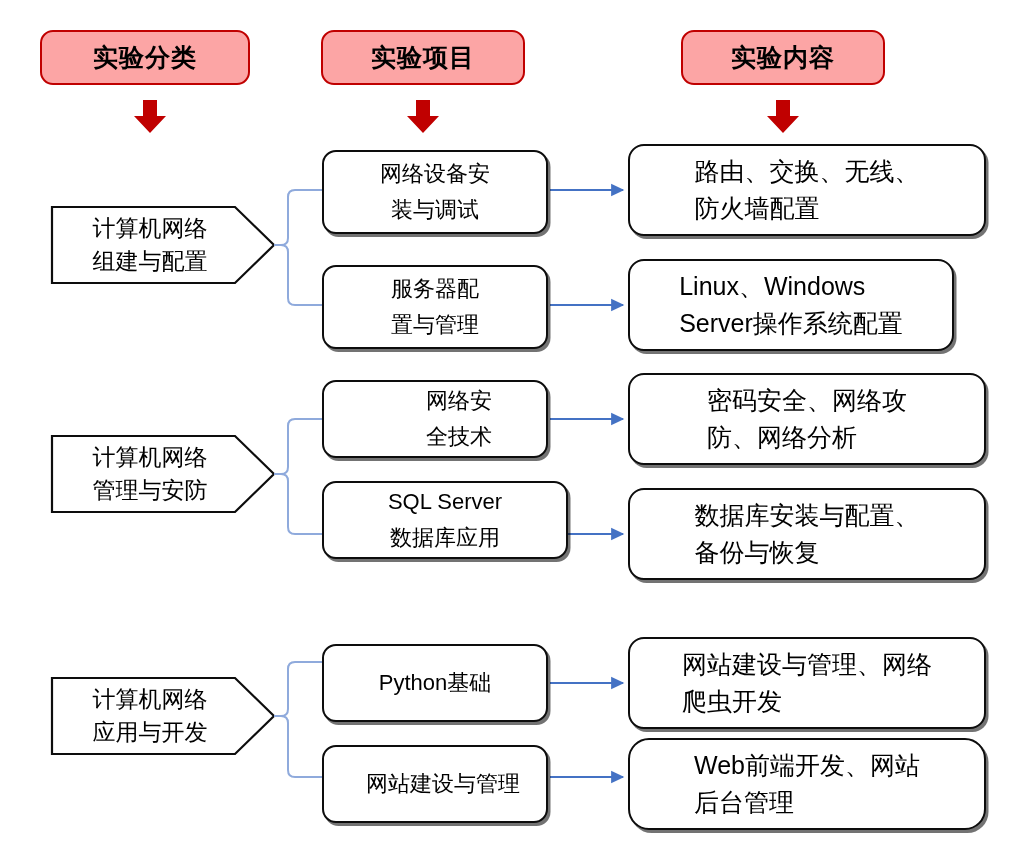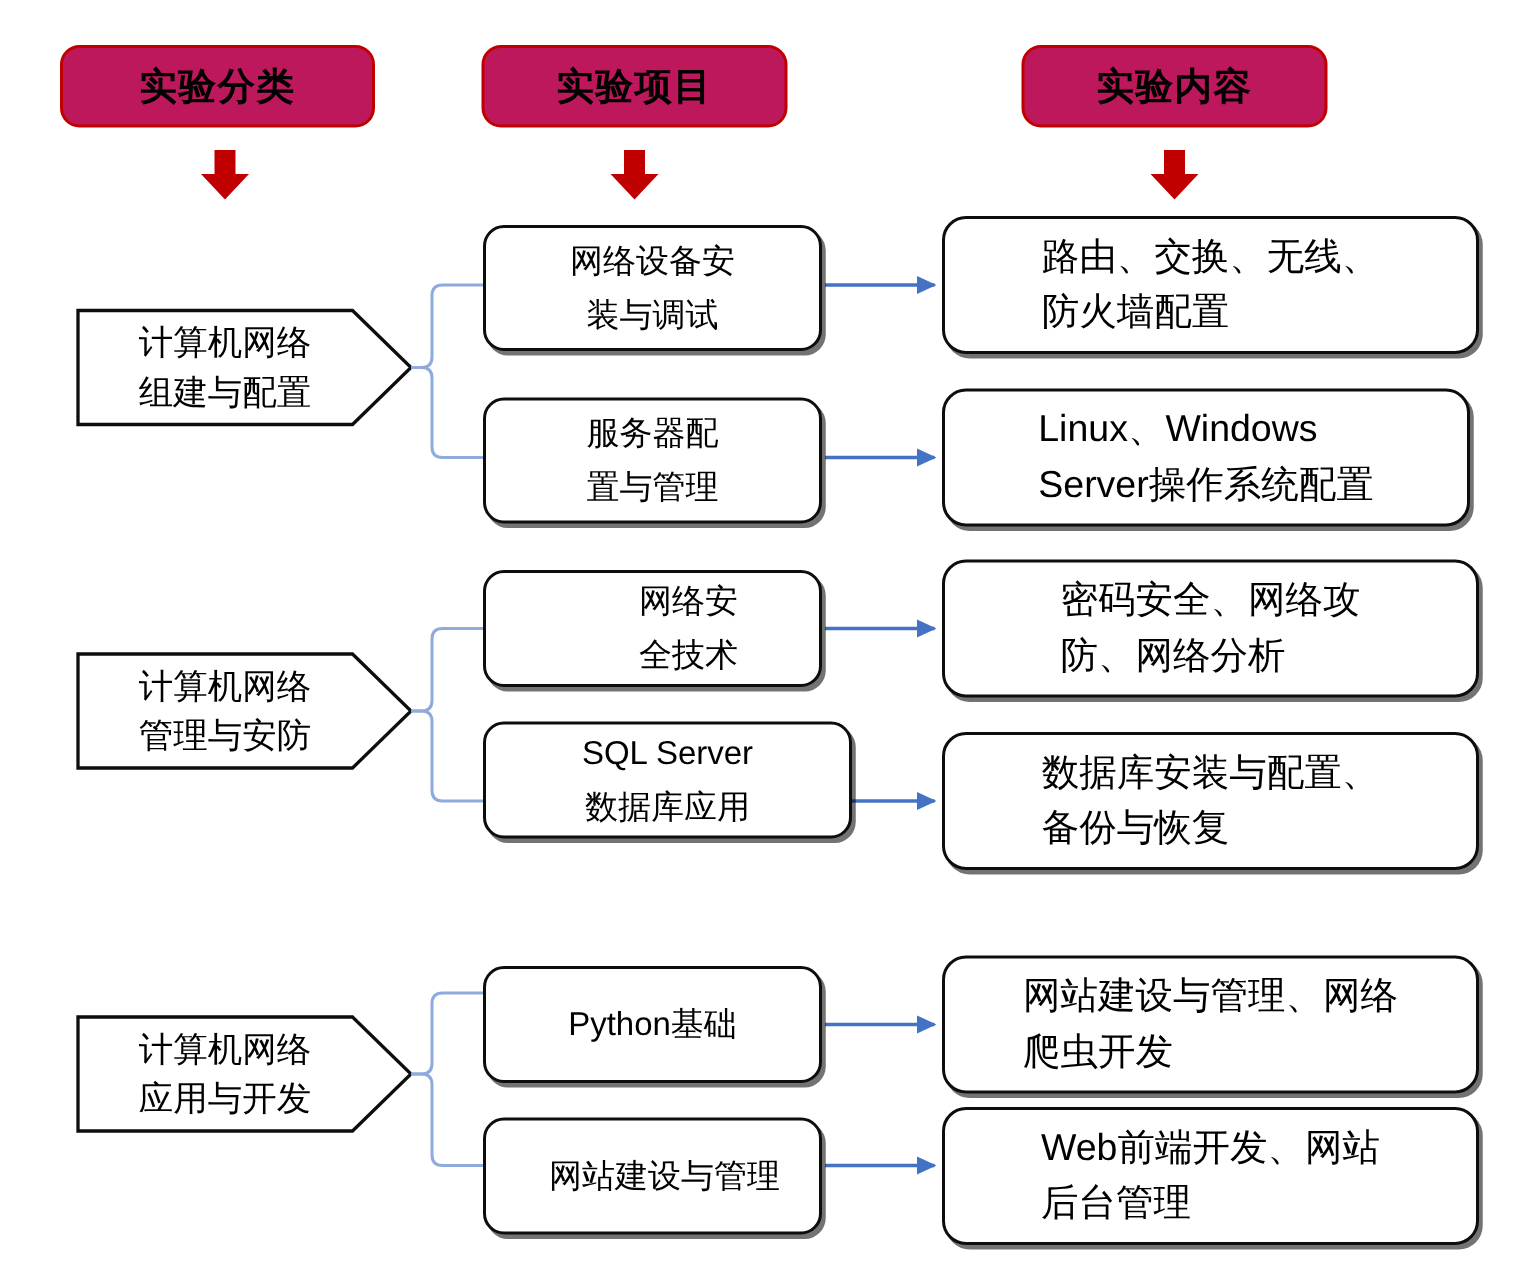--- a/index.html
+++ b/index.html
@@ -10,21 +10,21 @@
     overflow:hidden;
     position:relative;
   }
   #stage{position:absolute;left:0;top:0;width:1024px;height:858px;}
 
   
   .hdr{
     position:absolute;
     border:2.5px solid #C00000;
     border-radius:13px;
-    background:#be185d;
+    background:#fca5a5;
     display:flex;align-items:center;justify-content:center;
     font-weight:bold;
     font-size:25px;
     color:#000000;
     letter-spacing:1px;
     box-sizing:border-box;
   }
 
   
   .redarrow{position:absolute;}
@@ -155,21 +155,21 @@
   </div>
   <div class="rbox cont" style="left:628px;top:144px;width:358px;height:92px;">
     <div class="txt">路由、交换、无线、
 防火墙配置</div>
   </div>
 
   <div class="rbox proj" style="left:322px;top:265px;width:226px;height:84px;">
     <div class="txt">服务器配
 置与管理</div>
   </div>
-  <div class="rbox cont" style="left:628px;top:259px;width:352px;height:92px;">
+  <div class="rbox cont" style="left:628px;top:259px;width:326px;height:92px;">
     <div class="txt">Linux、Windows
 Server操作系统配置</div>
   </div>
 
   <div class="rbox proj" style="left:322px;top:380px;width:226px;height:78px;padding-left:48px;">
     <div class="txt">网络安
 全技术</div>
   </div>
   <div class="rbox cont" style="left:628px;top:373px;width:358px;height:92px;">
     <div class="txt">密码安全、网络攻
@@ -189,18 +189,18 @@
     <div class="txt">Python基础</div>
   </div>
   <div class="rbox cont" style="left:628px;top:637px;width:358px;height:92px;">
     <div class="txt">网站建设与管理、网络
 爬虫开发</div>
   </div>
 
   <div class="rbox proj" style="left:322px;top:745px;width:226px;height:78px;padding-left:16px;">
     <div class="txt">网站建设与管理</div>
   </div>
-  <div class="rbox cont" style="left:628px;top:738px;width:358px;height:92px;">
+  <div class="rbox cont" style="left:628px;top:738px;width:358px;height:92px;border-radius:21px;">
     <div class="txt">Web前端开发、网站
 后台管理</div>
   </div>
 
 </div>
 
 </body></html>

